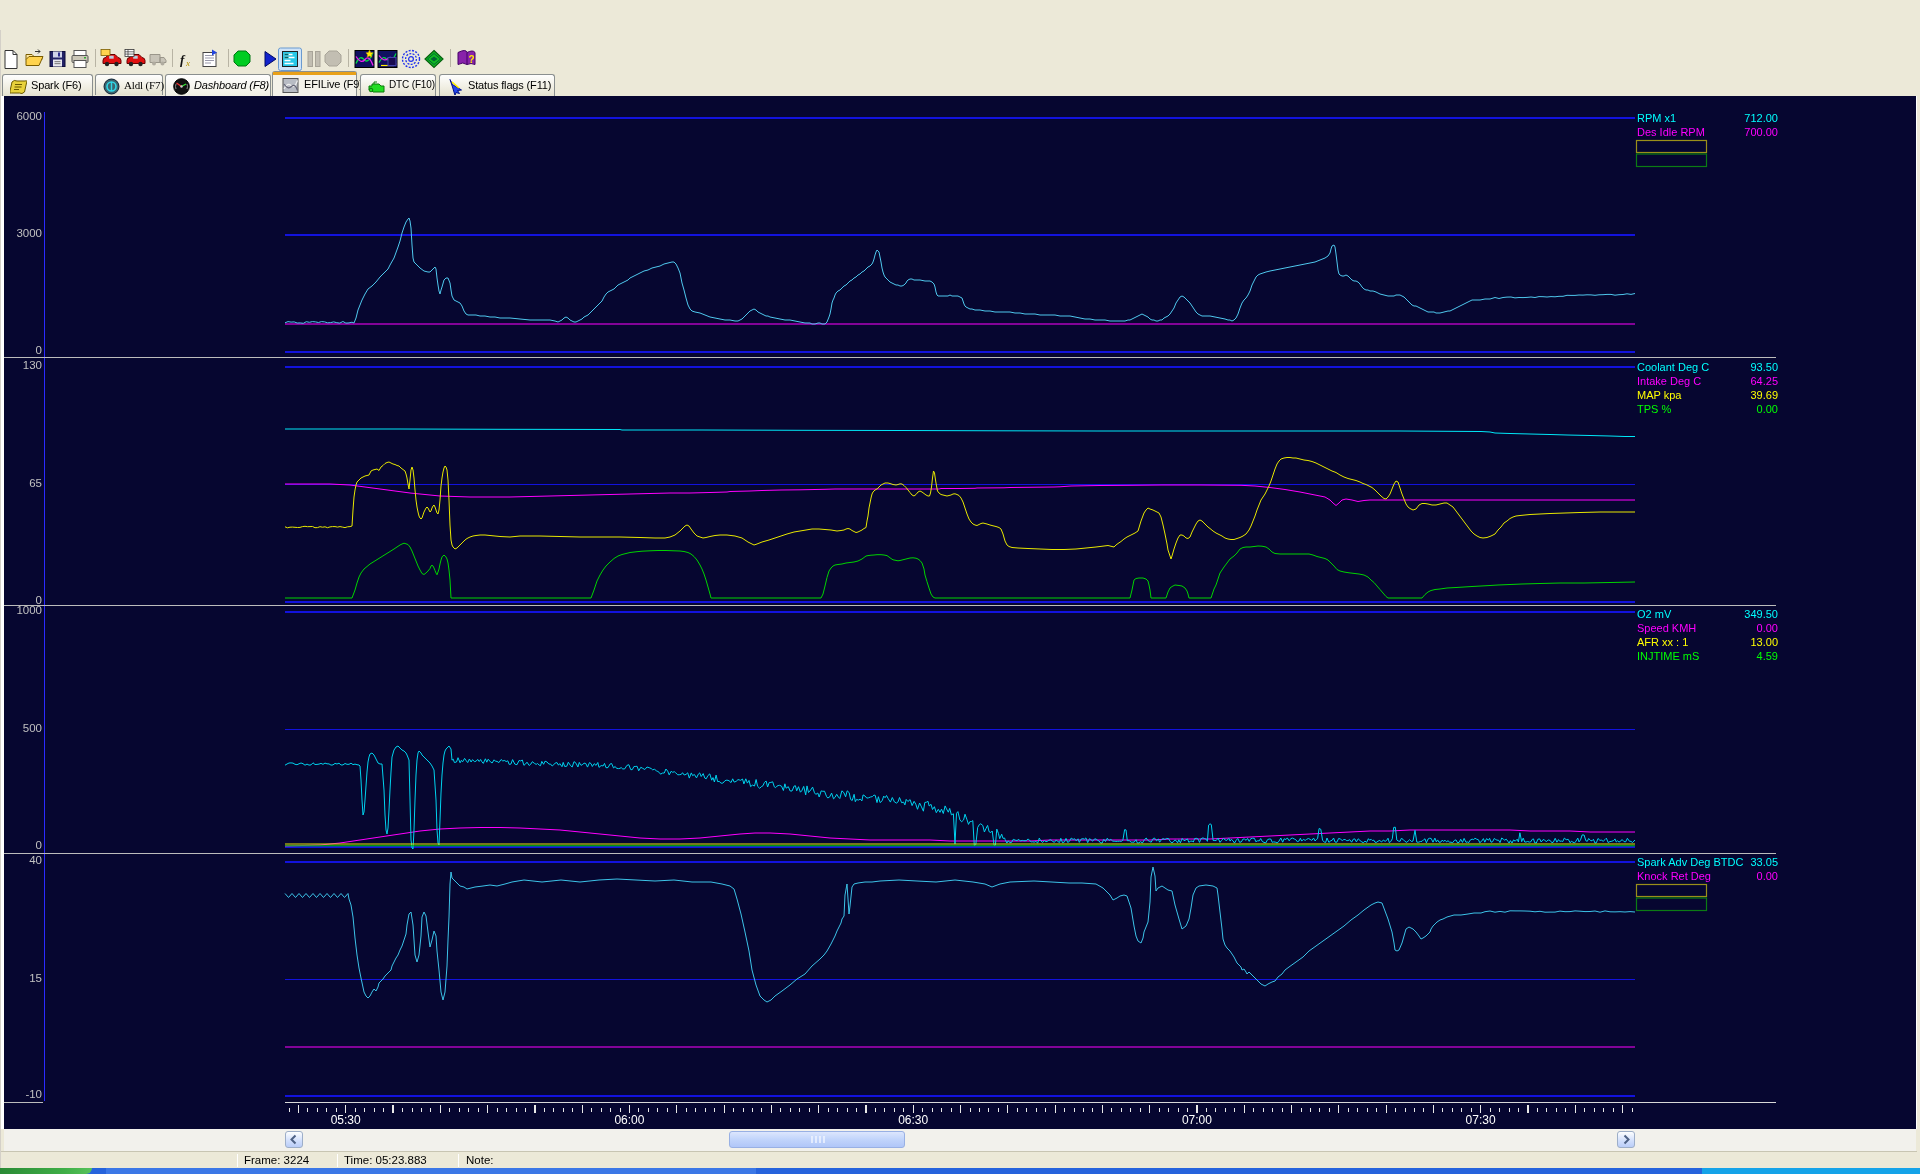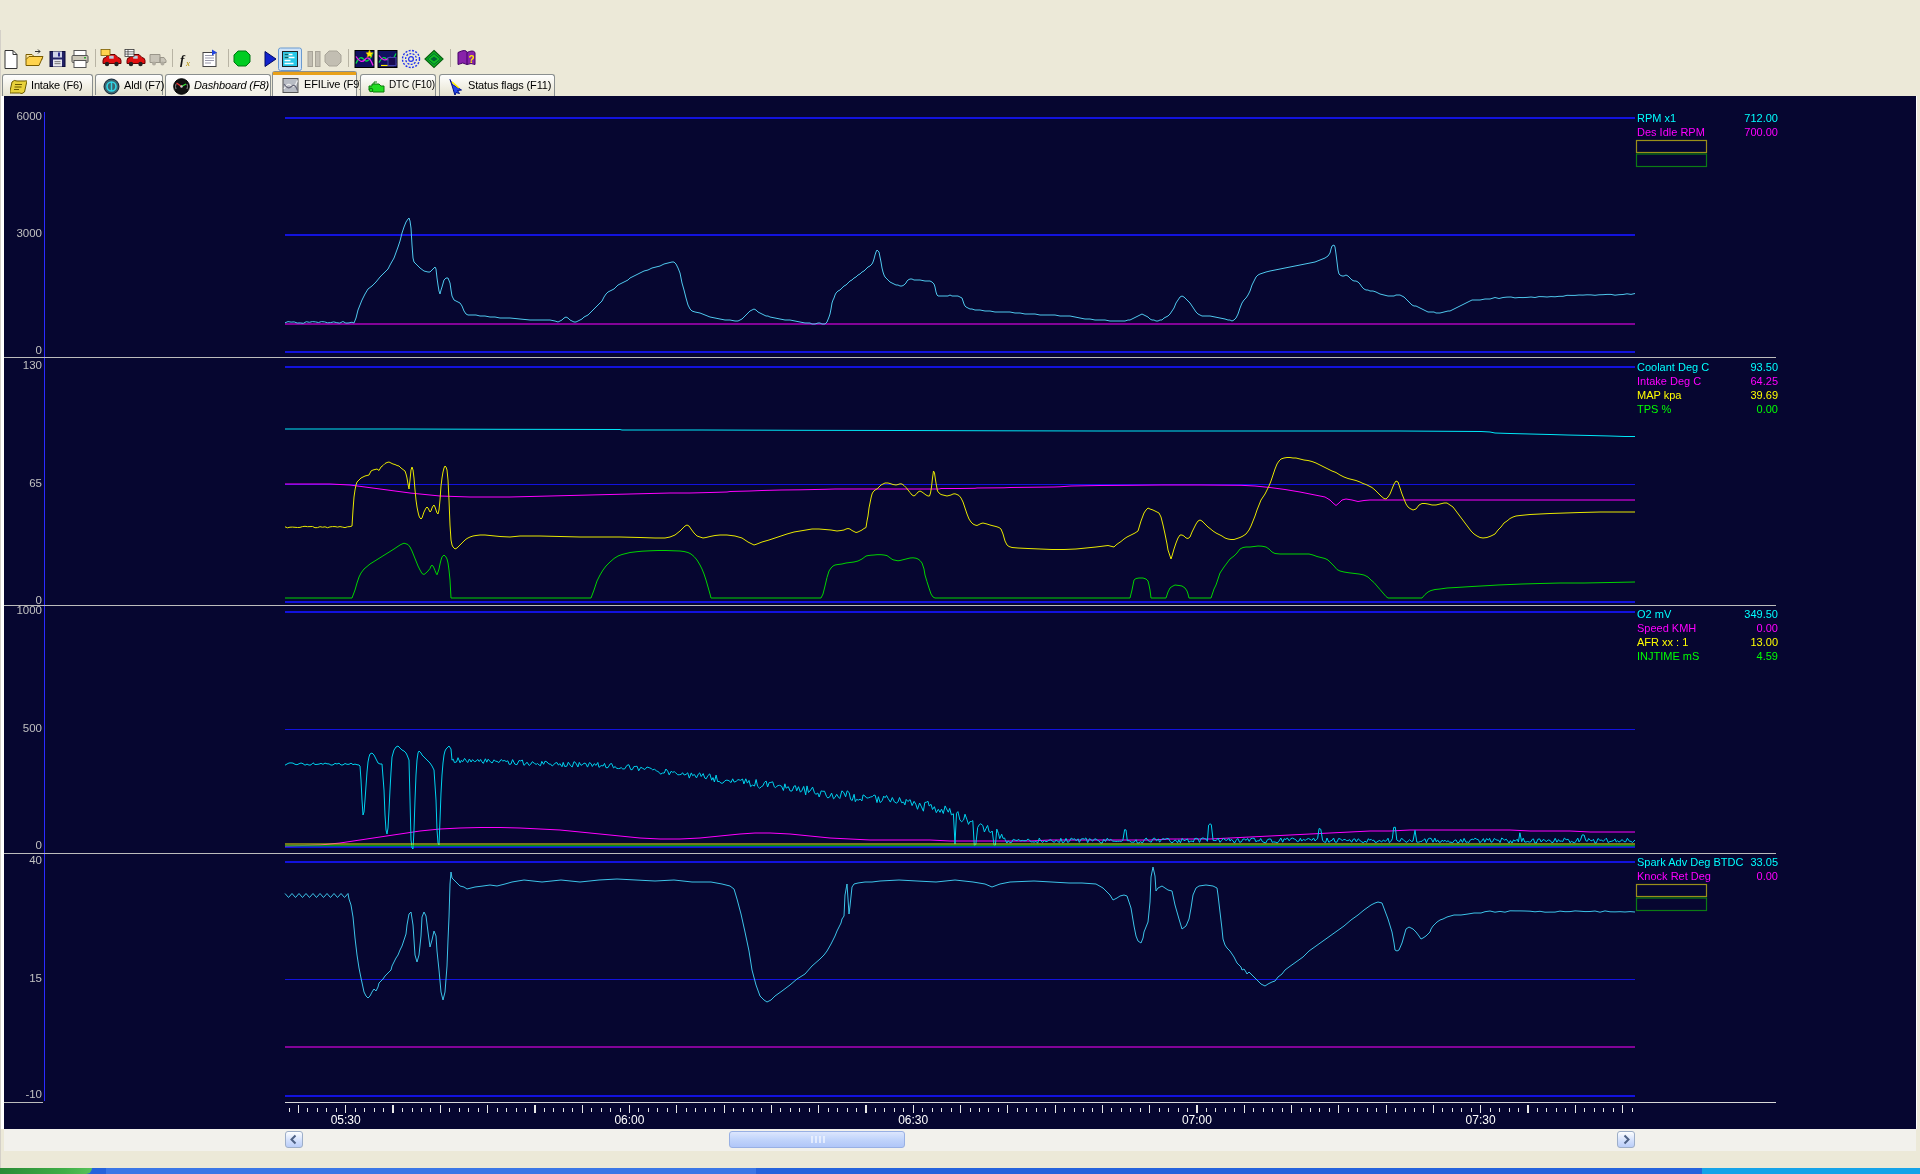--- a/index.html
+++ b/index.html
@@ -119,23 +119,23 @@
         </g>
       </svg>
 </div>
 
 <div class="abs" style="left:0;top:71px;width:1920px;height:25px;background:#ece9d8;">
       <div style="position:absolute;left:2px;top:3px;width:91px;height:22px;background:linear-gradient(180deg,#fefefe,#f0eee2 60%,#e4e1d0);border:1px solid #8a8f8f;border-bottom:none;border-radius:3px 3px 0 0;box-sizing:border-box;">
 <svg width="17" height="17" style="position:absolute;left:7px;top:3px;">
           <path d="M2 4 q2 -2.5 5 -1 l8 0 q3 -1 1.5 2 l-2 9 q-2.5 2.5 -5 1 l-8 0 q-2.5 1 -1.5 -2 z" fill="#e8d23c" stroke="#6a5a00" stroke-width="1"></path>
           <path d="M5 6.5 h7 M4.5 9 h7 M4 11.5 h5" stroke="#6a5a00" stroke-width="1"></path>
         </svg>
-<span style="position:absolute;left:28px;top:4px;font-size:11px;letter-spacing:-0.15px;color:#000;white-space:nowrap;">Intake (F6)</span>
-      </div>
-      <div style="position:absolute;left:95px;top:3px;width:68px;height:21px;background:linear-gradient(180deg,#fefefe,#f0eee2 60%,#e4e1d0);border:1px solid #8a8f8f;border-bottom:none;border-radius:3px 3px 0 0;box-sizing:border-box;">
+<span style="position:absolute;left:28px;top:4px;font-size:11px;letter-spacing:-0.15px;color:#000;white-space:nowrap;">Spark (F6)</span>
+      </div>
+      <div style="position:absolute;left:95px;top:3px;width:68px;height:21px;background:linear-gradient(180deg,#fefefe,#f0eee2 60%,#e4e1d0);border:1px solid #8a8f8f;border-bottom:none;border-radius:3px 3px 0 0;box-sizing:border-box;font-family:Liberation Serif, serif;">
 <svg width="17" height="17" style="position:absolute;left:7px;top:3px;">
           <circle cx="8.5" cy="8.5" r="7.5" fill="#3c6670" stroke="#123"></circle>
           <circle cx="8.5" cy="8.5" r="4.5" fill="none" stroke="#30d8e8" stroke-width="1.6"></circle>
           <path d="M8.5 4 v9" stroke="#30d8e8" stroke-width="1.4"></path>
         </svg>
 <span style="position:absolute;left:28px;top:4px;font-size:11px;letter-spacing:-0.15px;color:#000;white-space:nowrap;">Aldl (F7)</span>
       </div>
       <div style="position:absolute;left:165px;top:3px;width:106px;height:38px;background:linear-gradient(180deg,#fefefe,#f0eee2 60%,#e4e1d0);border:1px solid #8a8f8f;border-bottom:none;border-radius:3px 3px 0 0;box-sizing:border-box;font-style:italic;">
 <svg width="17" height="17" style="position:absolute;left:7px;top:3px;">
           <circle cx="8.5" cy="8.5" r="7.8" fill="#111" stroke="#000"></circle>
@@ -406,20 +406,28 @@
             <line x1="90" y1="4" x2="90" y2="11"></line>
             <line x1="94" y1="4" x2="94" y2="11"></line>
           </g>
         </svg>
  </div>
  <div class="abs" style="left:1613px;top:2px;width:18px;height:17px;border-radius:3px;background:linear-gradient(180deg,#fdfefe,#d0defc 60%,#bacdf8);border:1px solid #9daec8;"><svg width="16" height="15">
           <path d="M6.5 3.5 L10.5 7.5 L6.5 11.5" stroke="#4d6185" stroke-width="2" fill="none"></path>
         </svg></div>
 </div>
 
+<div class="abs" style="left:0;top:1151px;width:1920px;height:17px;background:#ece9d8;border-top:1px solid #c8c5b2;font-size:11.5px;color:#000;">
+ <span class="abs" style="left:244px;top:2px;">Frame: 3224</span>
+ <span class="abs" style="left:344px;top:2px;">Time: 05:23.883</span>
+ <span class="abs" style="left:466px;top:2px;">Note:</span>
+ <div class="abs" style="left:237px;top:2px;width:1px;height:13px;background:#aca899;border-right:1px solid #fff;"></div>
+ <div class="abs" style="left:337px;top:2px;width:1px;height:13px;background:#aca899;border-right:1px solid #fff;"></div>
+ <div class="abs" style="left:458px;top:2px;width:1px;height:13px;background:#aca899;border-right:1px solid #fff;"></div>
+</div>
 
 <div class="abs" style="left:0;top:1168px;width:1920px;height:6px;background:#2663dc;">
  <div class="abs" style="left:0;top:0;width:92px;height:6px;background:linear-gradient(90deg,#2a8a35,#3fae46 70%,#57c25a);border-radius:0 0 6px 0;"></div>
  <div class="abs" style="left:106px;top:0;width:650px;height:6px;background:#3b77e6;"></div>
  <div class="abs" style="left:1702px;top:0;width:218px;height:6px;background:#15a3e8;"></div>
 </div>
 
 <div class="abs" style="left:0;top:30px;width:1px;height:1138px;background:#d4d0c8;"></div>
 <div class="abs" style="left:1px;top:96px;width:3px;height:1033px;background:#ffffff;"></div>
 <div class="abs" style="left:1916px;top:96px;width:1px;height:1033px;background:#ffffff;"></div>

